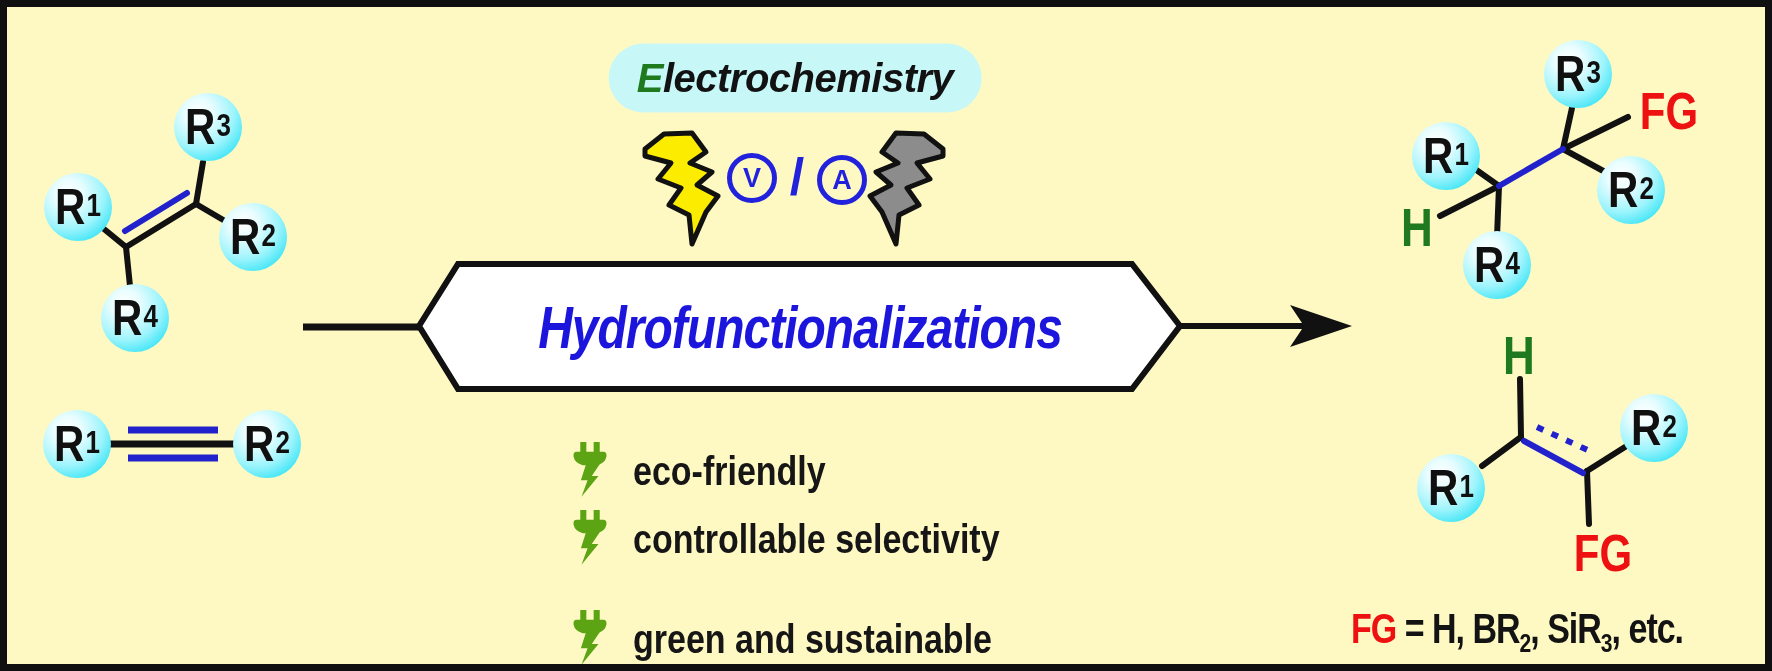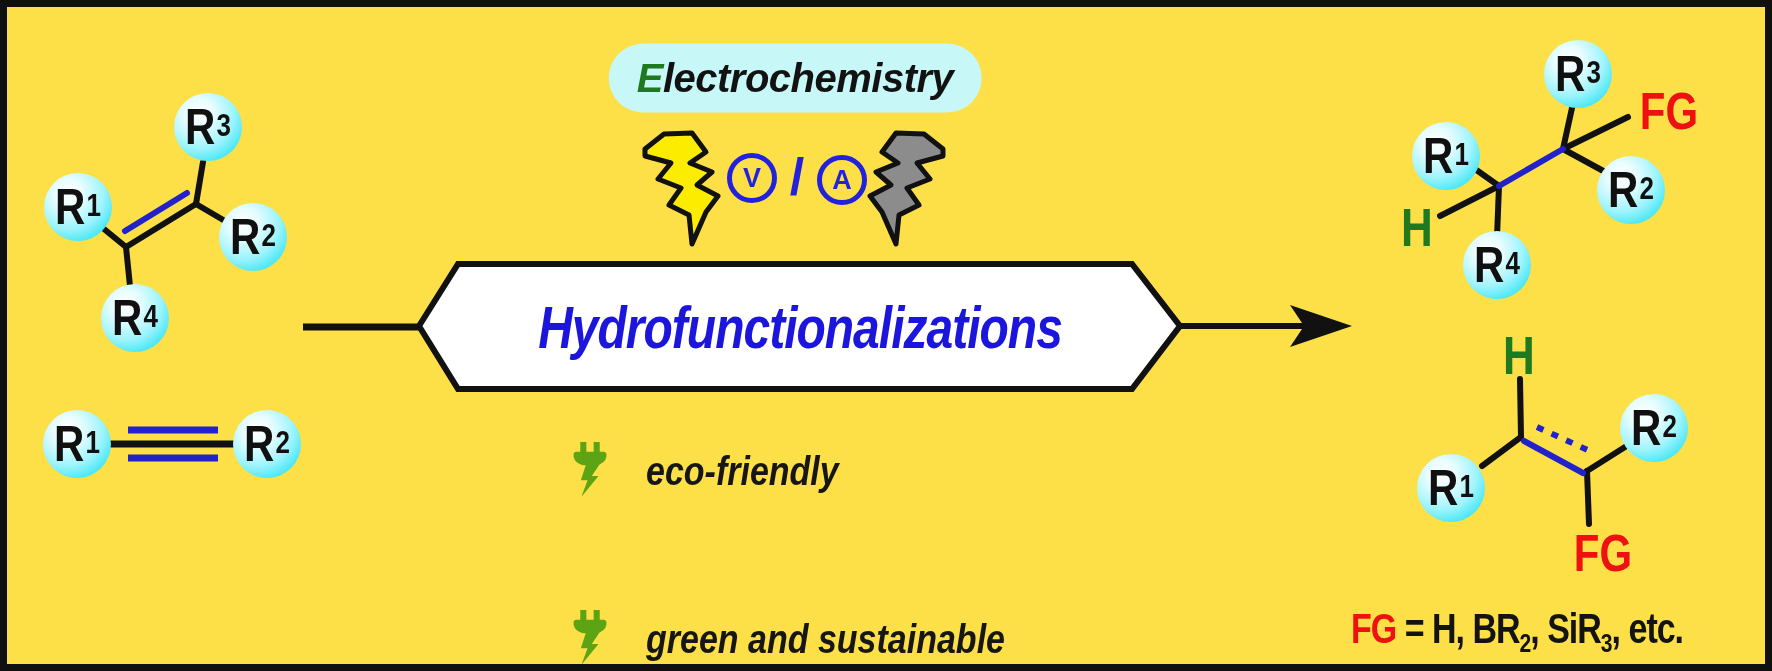--- a/index.html
+++ b/index.html
@@ -1,17 +1,17 @@
 <!DOCTYPE html>
 <html><head>
 <meta charset="utf-8">
 <style>
   html,body{margin:0;padding:0;background:#fff;}
   .stage{
-    position:relative;width:1772px;height:671px;background:#fde047;
+    position:relative;width:1772px;height:671px;background:#fef9c3;
     font-family:"Liberation Sans",sans-serif;overflow:hidden;
   }
   .frame{position:absolute;inset:0;border:7px solid #101010;pointer-events:none;}
   svg.art{position:absolute;left:0;top:0;width:1772px;height:671px;}
 
   
   .lbl{position:absolute;white-space:nowrap;font-weight:bold;transform:translate(-50%,-50%);}
   .tall{display:inline-block;transform:scaleY(1.22);transform-origin:50% 50%;}
 
   
@@ -48,21 +48,21 @@
     transform:translate(-50%,-50%);
     background:radial-gradient(circle at 36% 30%, #ffffff 0%, #e9fdff 22%, #9df4fc 55%, #2ee2f6 85%, #6feeff 100%);
     display:flex;align-items:center;justify-content:center;
     color:#101010;font-weight:bold;
   }
   .atom .al{display:inline-block;font-size:42px;line-height:1;transform:scaleY(1.18);}
   .atom sup{font-size:26px;line-height:1;vertical-align:6px;margin-left:1px;}
 
   
   .bullet-row{
-    position:absolute;left:570px;height:56px;display:flex;align-items:center;gap:36px;font-style:italic;
+    position:absolute;left:570px;height:56px;display:flex;align-items:center;gap:23px;
   }
   .bullet-row .txt{
     color:#161616;font-weight:bold;font-size:34px;white-space:nowrap;
     display:inline-block;transform:scaleY(1.22);
   }
   .plug{width:40px;height:56px;flex:0 0 auto;}
 
   
   .h-label{color:#1f7a1f;font-size:44px;}
   .fg-label{color:#ee1111;font-size:42px;}
@@ -164,20 +164,31 @@
     <svg class="plug" viewBox="0 0 32 46">
       <g fill="#5da414">
         <rect x="8" y="0" width="5" height="9"></rect>
         <rect x="19" y="0" width="5" height="9"></rect>
         <path d="M5,8 L27,8 Q30,8 29.5,12 Q28.5,17.5 22,19 L10,19 Q3.5,17.5 2.5,12 Q2,8 5,8 Z"></path>
         <path d="M16,17.5 L24.5,17.5 L17.5,28 L23,28 L9,45 L14,31.5 L8.5,31.5 L13,17.5 Z"></path>
       </g>
     </svg>
     <span class="txt">eco-friendly</span>
   </div>
+  <div class="bullet-row" style="top:510px;">
+    <svg class="plug" viewBox="0 0 32 46">
+      <g fill="#5da414">
+        <rect x="8" y="0" width="5" height="9"></rect>
+        <rect x="19" y="0" width="5" height="9"></rect>
+        <path d="M5,8 L27,8 Q30,8 29.5,12 Q28.5,17.5 22,19 L10,19 Q3.5,17.5 2.5,12 Q2,8 5,8 Z"></path>
+        <path d="M16,17.5 L24.5,17.5 L17.5,28 L23,28 L9,45 L14,31.5 L8.5,31.5 L13,17.5 Z"></path>
+      </g>
+    </svg>
+    <span class="txt">controllable selectivity</span>
+  </div>
   <div class="bullet-row" style="top:610px;">
     <svg class="plug" viewBox="0 0 32 46">
       <g fill="#5da414">
         <rect x="8" y="0" width="5" height="9"></rect>
         <rect x="19" y="0" width="5" height="9"></rect>
         <path d="M5,8 L27,8 Q30,8 29.5,12 Q28.5,17.5 22,19 L10,19 Q3.5,17.5 2.5,12 Q2,8 5,8 Z"></path>
         <path d="M16,17.5 L24.5,17.5 L17.5,28 L23,28 L9,45 L14,31.5 L8.5,31.5 L13,17.5 Z"></path>
       </g>
     </svg>
     <span class="txt">green and sustainable</span>

